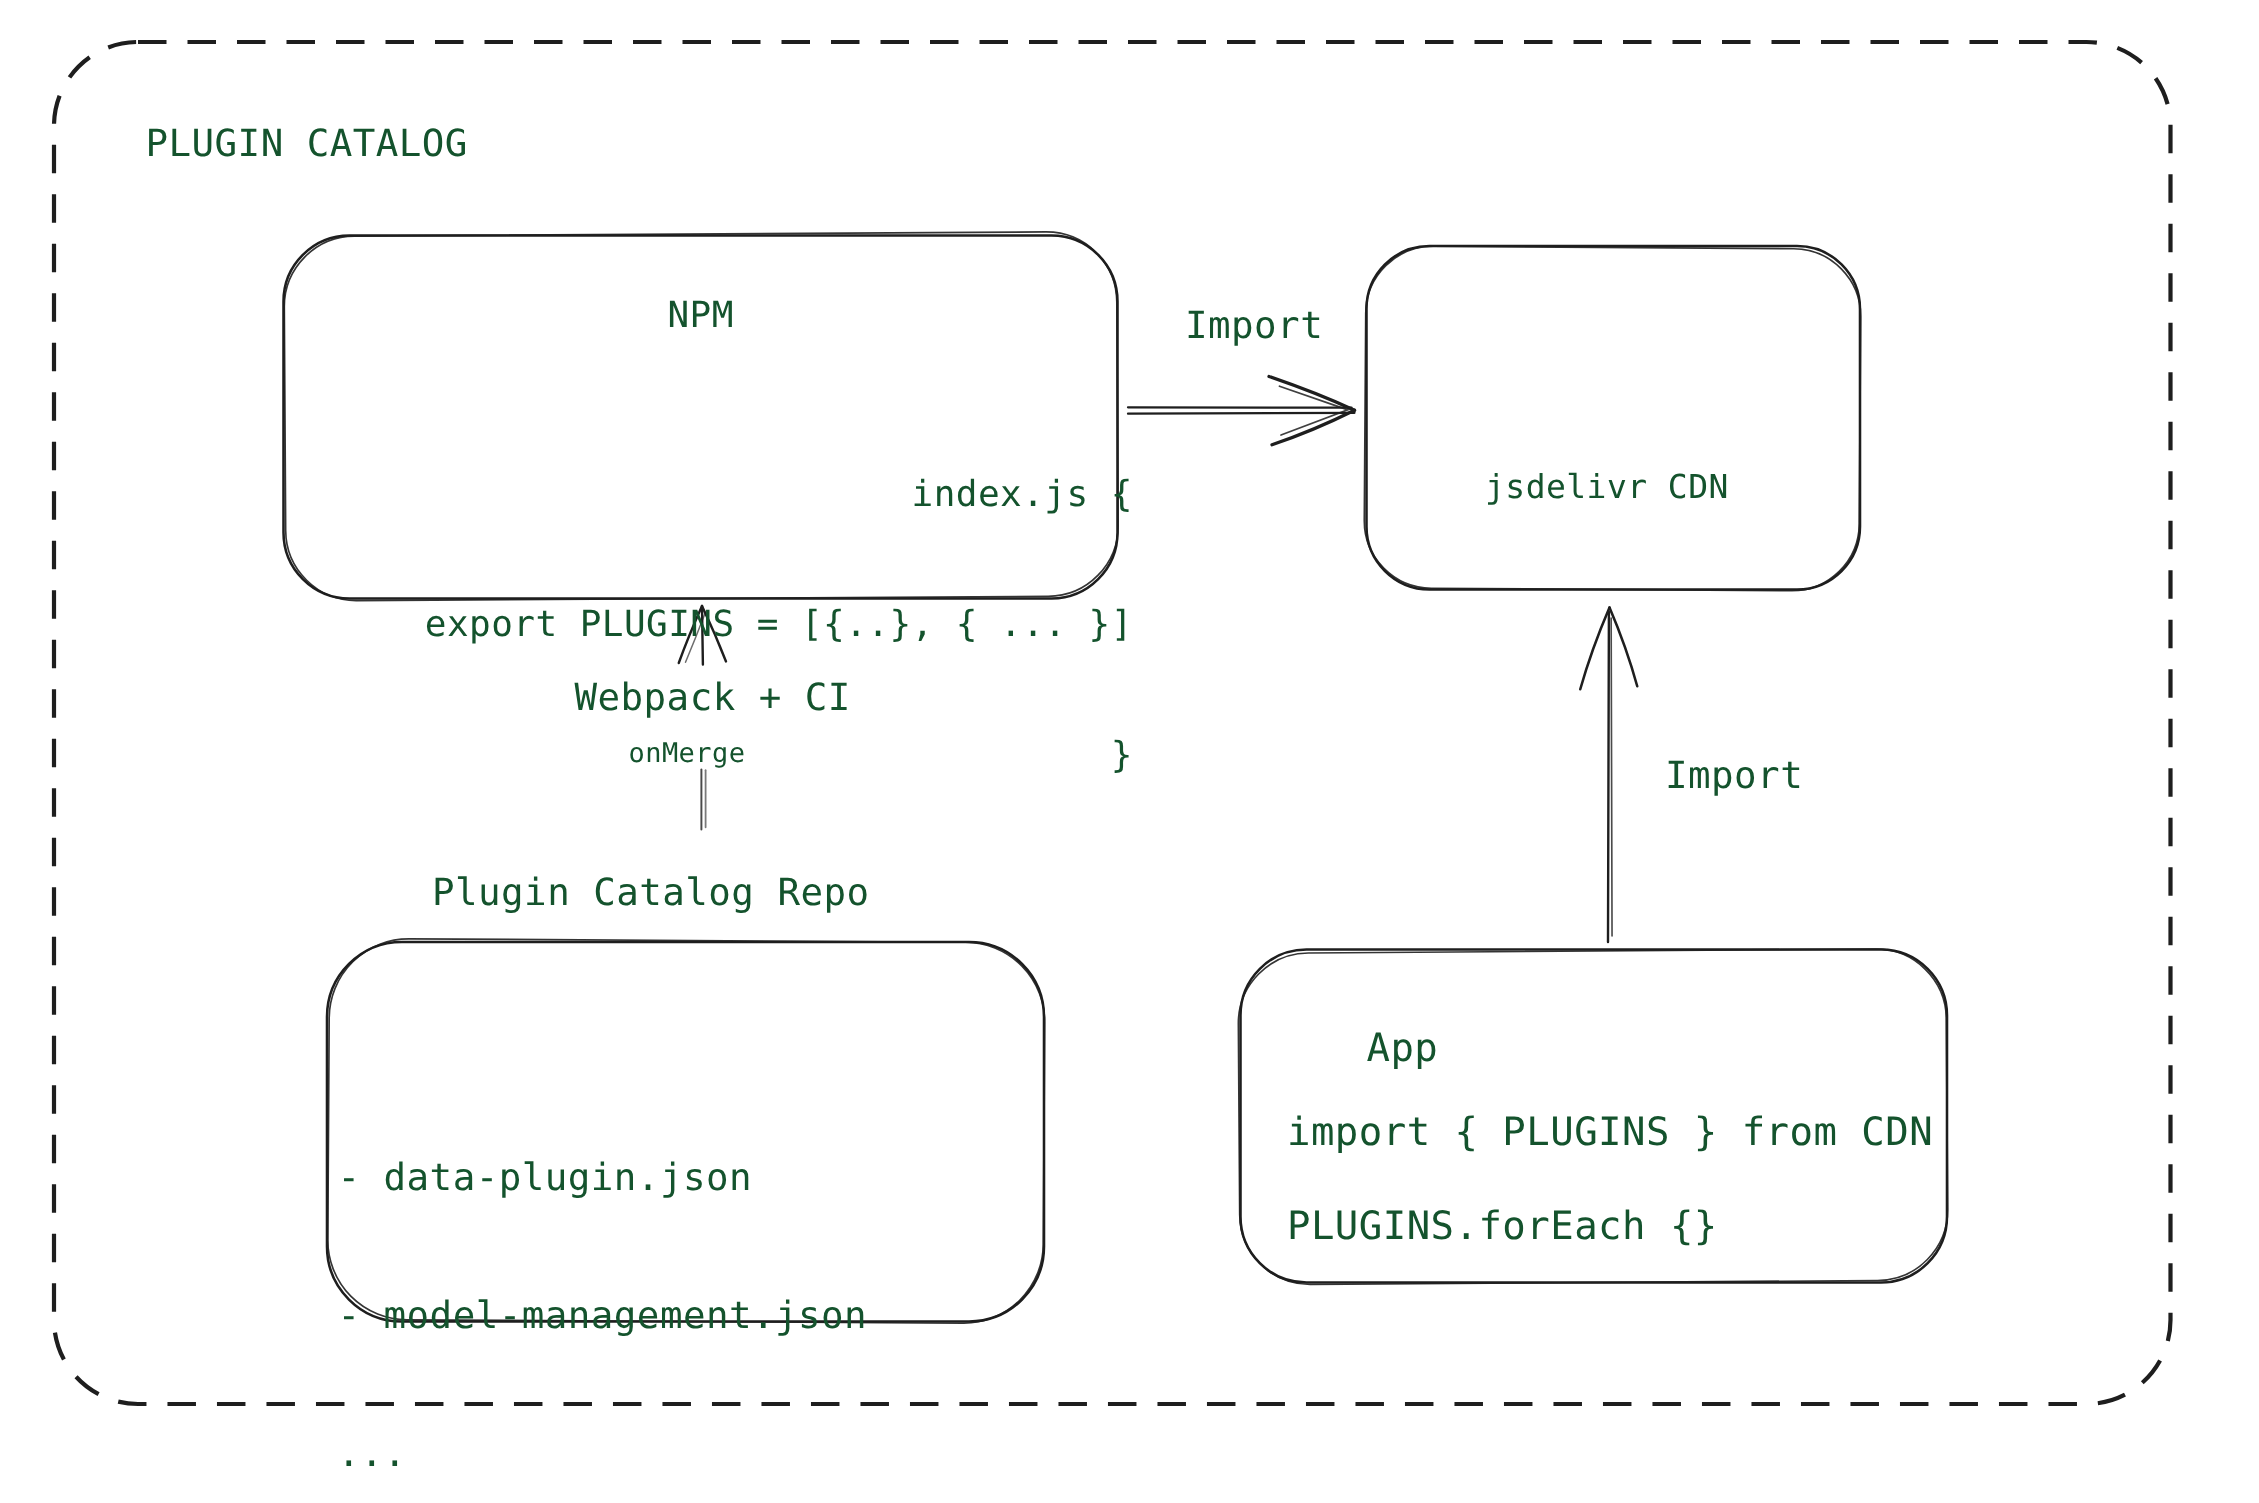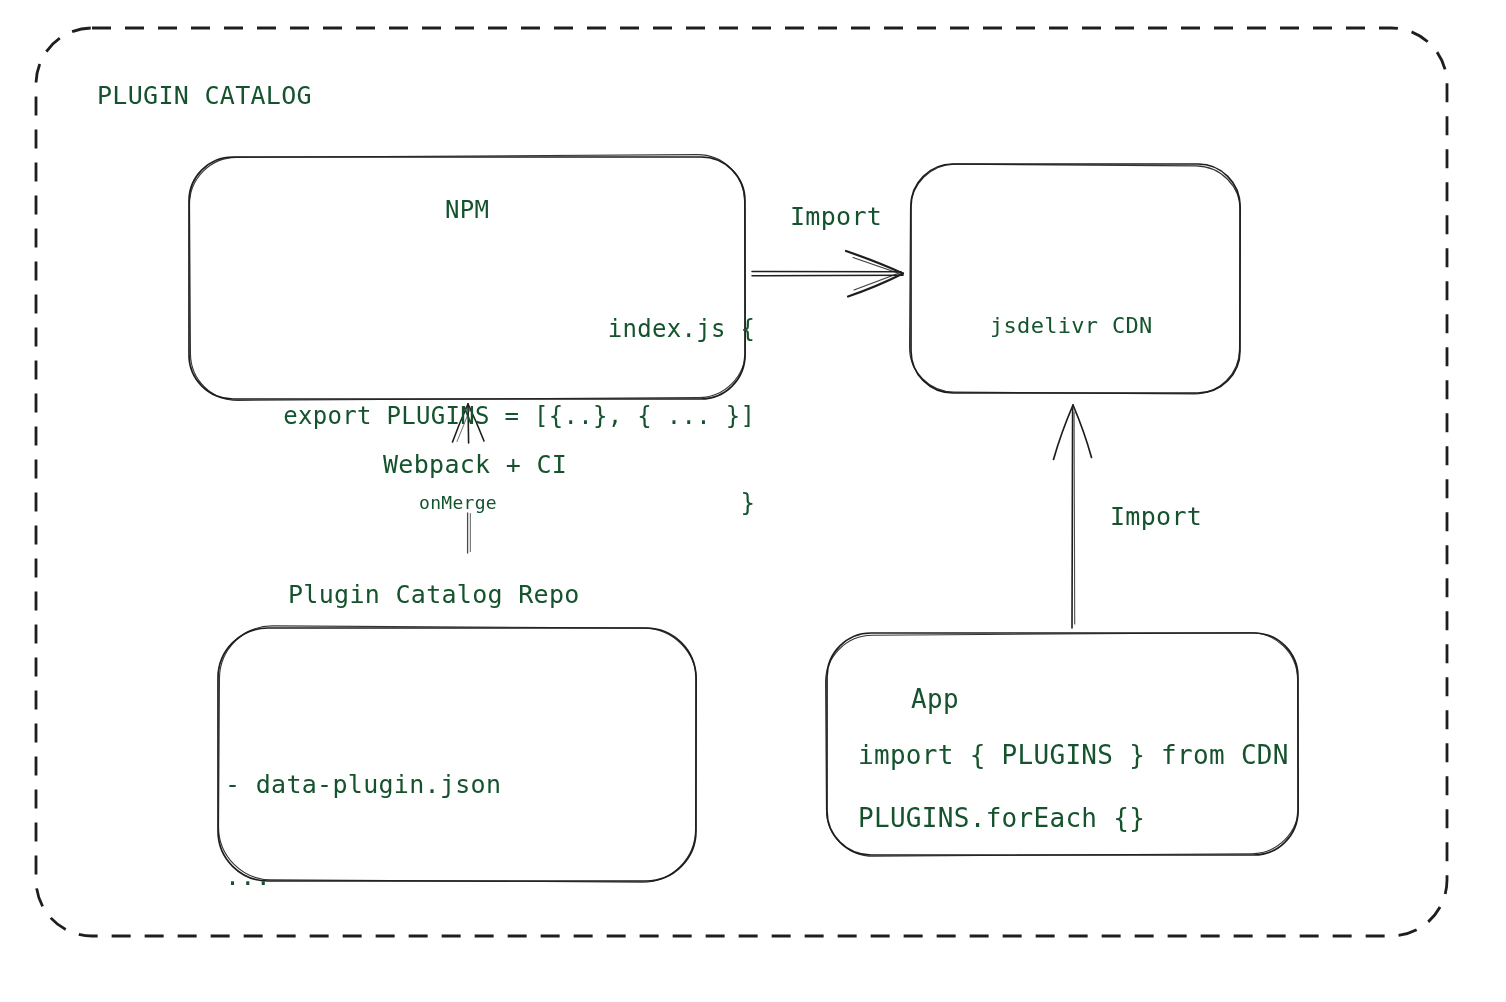--- a/index.html
+++ b/index.html
@@ -104,20 +104,21 @@
   <div class="txt" style="left:990px; top:265px; font-size:22px;margin-top:48px;">jsdelivr CDN</div>
 
   <div class="txt" style="left:790px; top:202px; font-size:25px;">Import</div>
 
   <div class="txt" style="left:383px; top:450px; font-size:25px;">Webpack + CI</div>
   <div class="txt" style="left:419px; top:492px; font-size:18px;">onMerge</div>
 
   <div class="txt" style="left:288px; top:570px; font-size:25px;margin-top:10px;">Plugin Catalog Repo</div>
   <div class="txt fileblock" style="left:225px; top:710px; font-size:25px;">
     <div>- data-plugin.json</div>
+    <div>- model-management.json</div>
     <div>...</div>
   </div>
 
   <div class="txt" style="left:863px; top:684px; font-size:26px;margin-left:48px;">App</div>
   <div class="txt" style="left:858px; top:740px; font-size:26px;">import { PLUGINS } from CDN</div>
   <div class="txt" style="left:858px; top:803px; font-size:26px;">PLUGINS.forEach {}</div>
 
   <div class="txt" style="left:1110px; top:502px; font-size:25px;text-align:center;">Import</div>
 
 </div>

